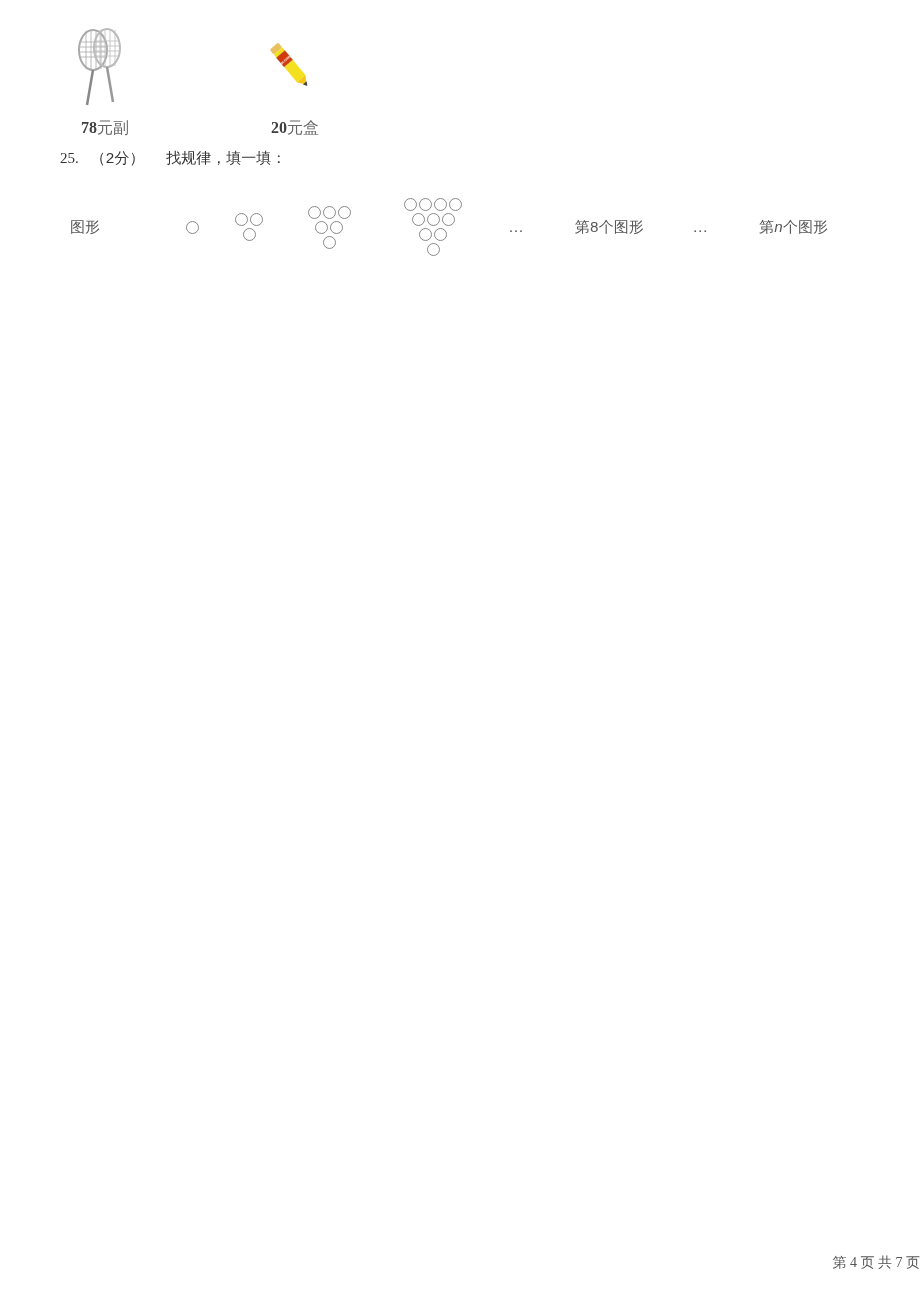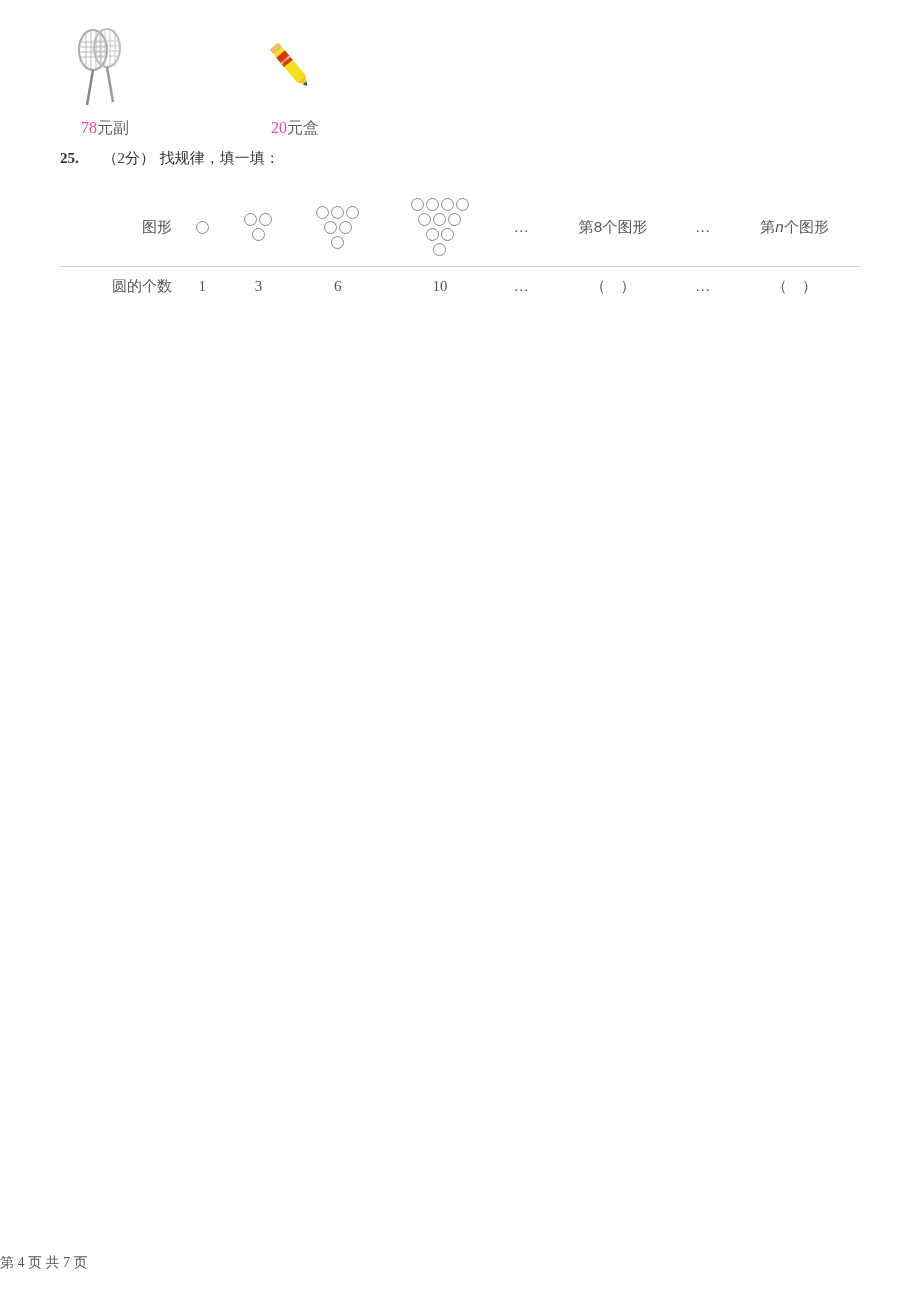--- a/index.html
+++ b/index.html
@@ -51,57 +51,57 @@
       height: 60px;
     }
 
     .item-label {
       font-size: 16px;
       color: #666;
       white-space: nowrap;
     }
 
     .item-label .price {
-      color: #ec4899;
-      font-weight: normal;
+      color: #404040;
+      font-weight: bold;
     }
 
     .question-line {
       font-size: 15px;
       margin-bottom: 20px;
       margin-top: 5px;
       color: #333;
     }
 
     .question-number {
-      margin-right: 20px;
-      font-weight: bold;
+      margin-right: 8px;
     }
 
     .question-score {
-      margin-right: 1px;
+      margin-right: 18px;
+      font-family: Liberation Mono, monospace;
     }
 
     
     .pattern-table {
       width: 100%;
       border-collapse: collapse;
       margin-top: 10px;
     }
 
     .pattern-table td {
       padding: 10px 8px;
       vertical-align: middle;
       text-align: center;
       font-size: 15px;
       color: #555;
     }
 
     .pattern-table td:first-child {
-      text-align: right;
+      text-align: left;
       padding-left: 10px;
       min-width: 70px;
     }
 
     .circles-cell {
       display: flex;
       flex-direction: column;
       align-items: center;
       gap: 2px;
     }
@@ -145,21 +145,21 @@
     .nth-label em {
       font-style: italic;
     }
 
     
     .page-footer {
       position: absolute;
       bottom: 30px;
       left: 0;
       right: 0;
-      text-align: left;
+      text-align: right;
       font-size: 14px;
       color: #555;
     }
 
     
     .row-separator {
       border-top: 1px solid #ccc;
     }
   </style>
 </head>
@@ -313,47 +313,18 @@
       <span>第8个图形</span>
     </td>
 
     <td class="dots-ellipsis">…</td>
 
     <td class="nth-label">
       第<em>n</em>个图形
     </td>
   </tr>
 
-  <tr class="row-separator">
-    <td class="label-col">
-      <span>圆的个数</span>
-    </td>
-    <td>
-      <span>1</span>
-    </td>
-    <td>
-      <span>3</span>
-    </td>
-    <td>
-      <span>6</span>
-    </td>
-    <td>
-      <span>10</span>
-    </td>
-
-    <td class="dots-ellipsis">…</td>
-
-    <td class="blank-parens">
-      <span>（　）</span>
-    </td>
-
-    <td class="dots-ellipsis">…</td>
-
-    <td class="blank-parens">
-      <span>（　）</span>
-    </td>
-  </tr>
 </tbody>
   </table>
 
 <div class="page-footer">
   <span>第 4 页 共 7 页</span>
 </div>
 
 </body></html>

